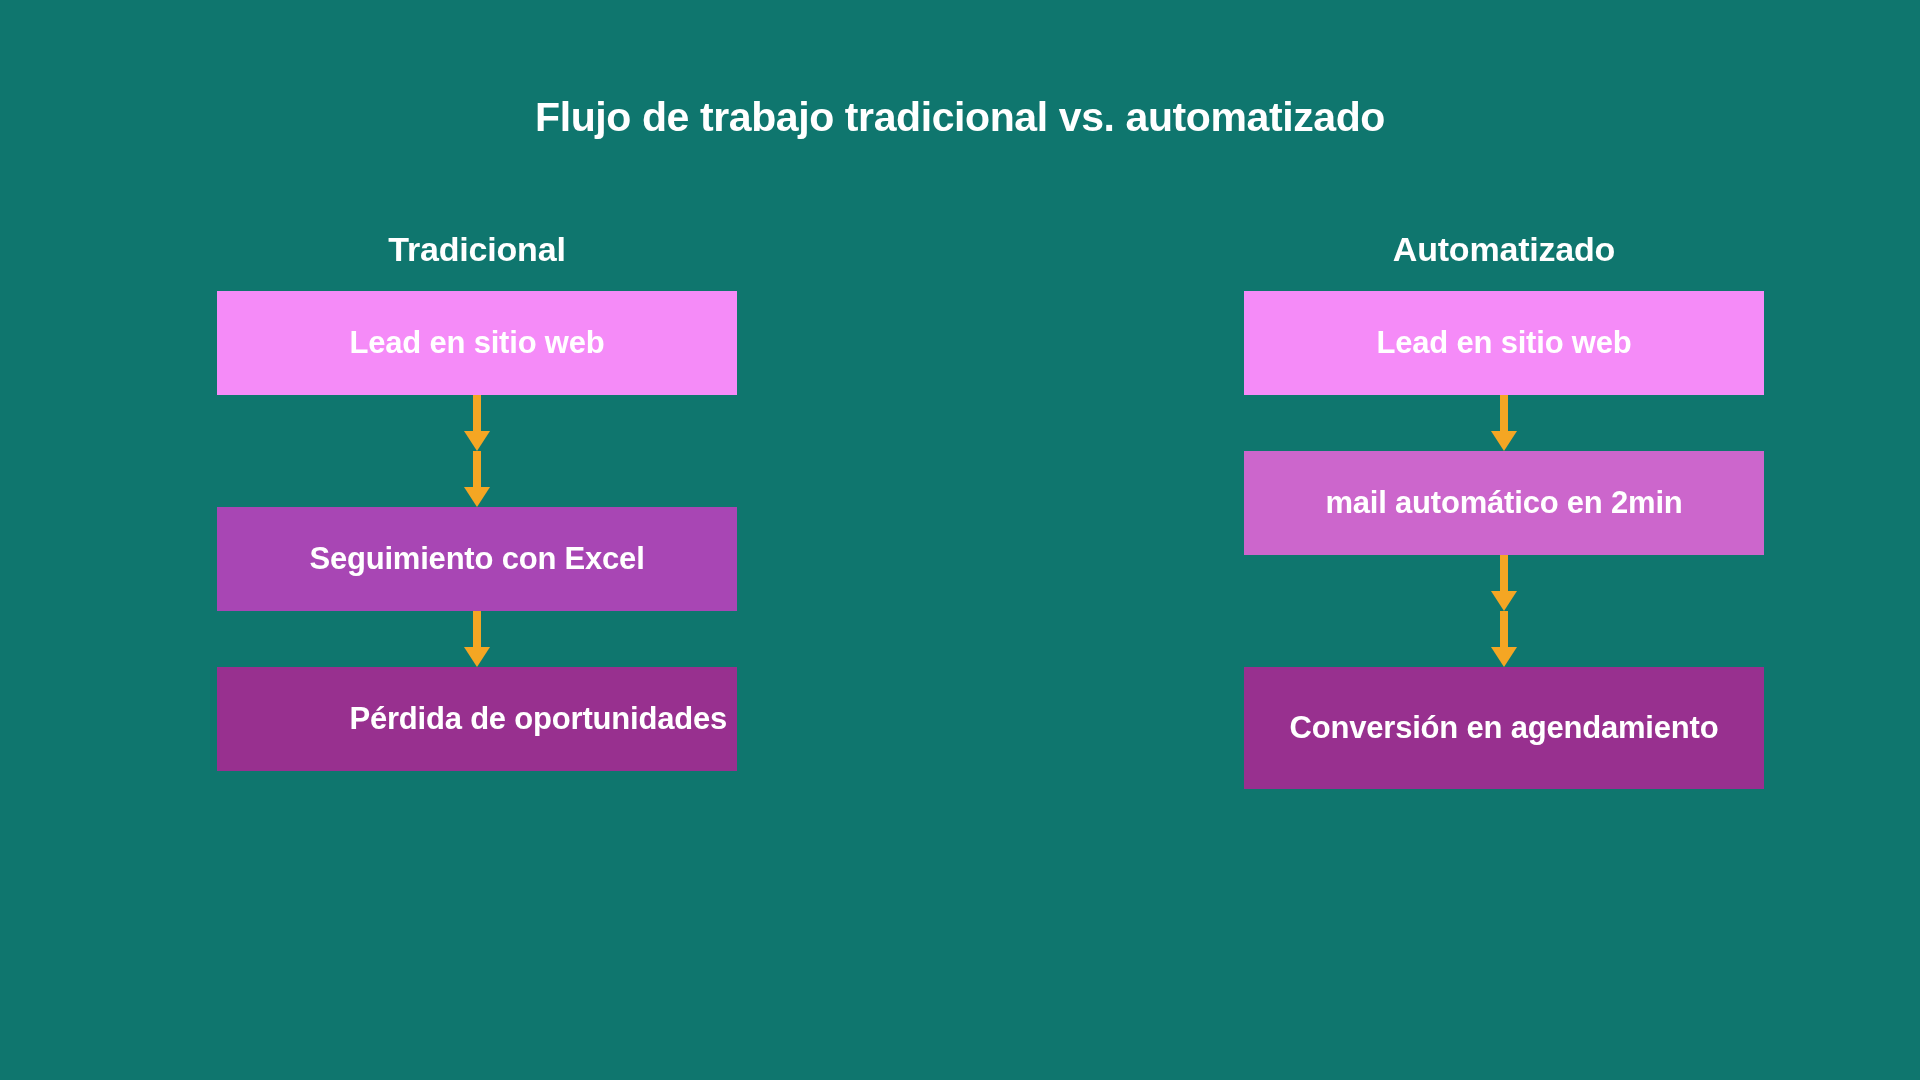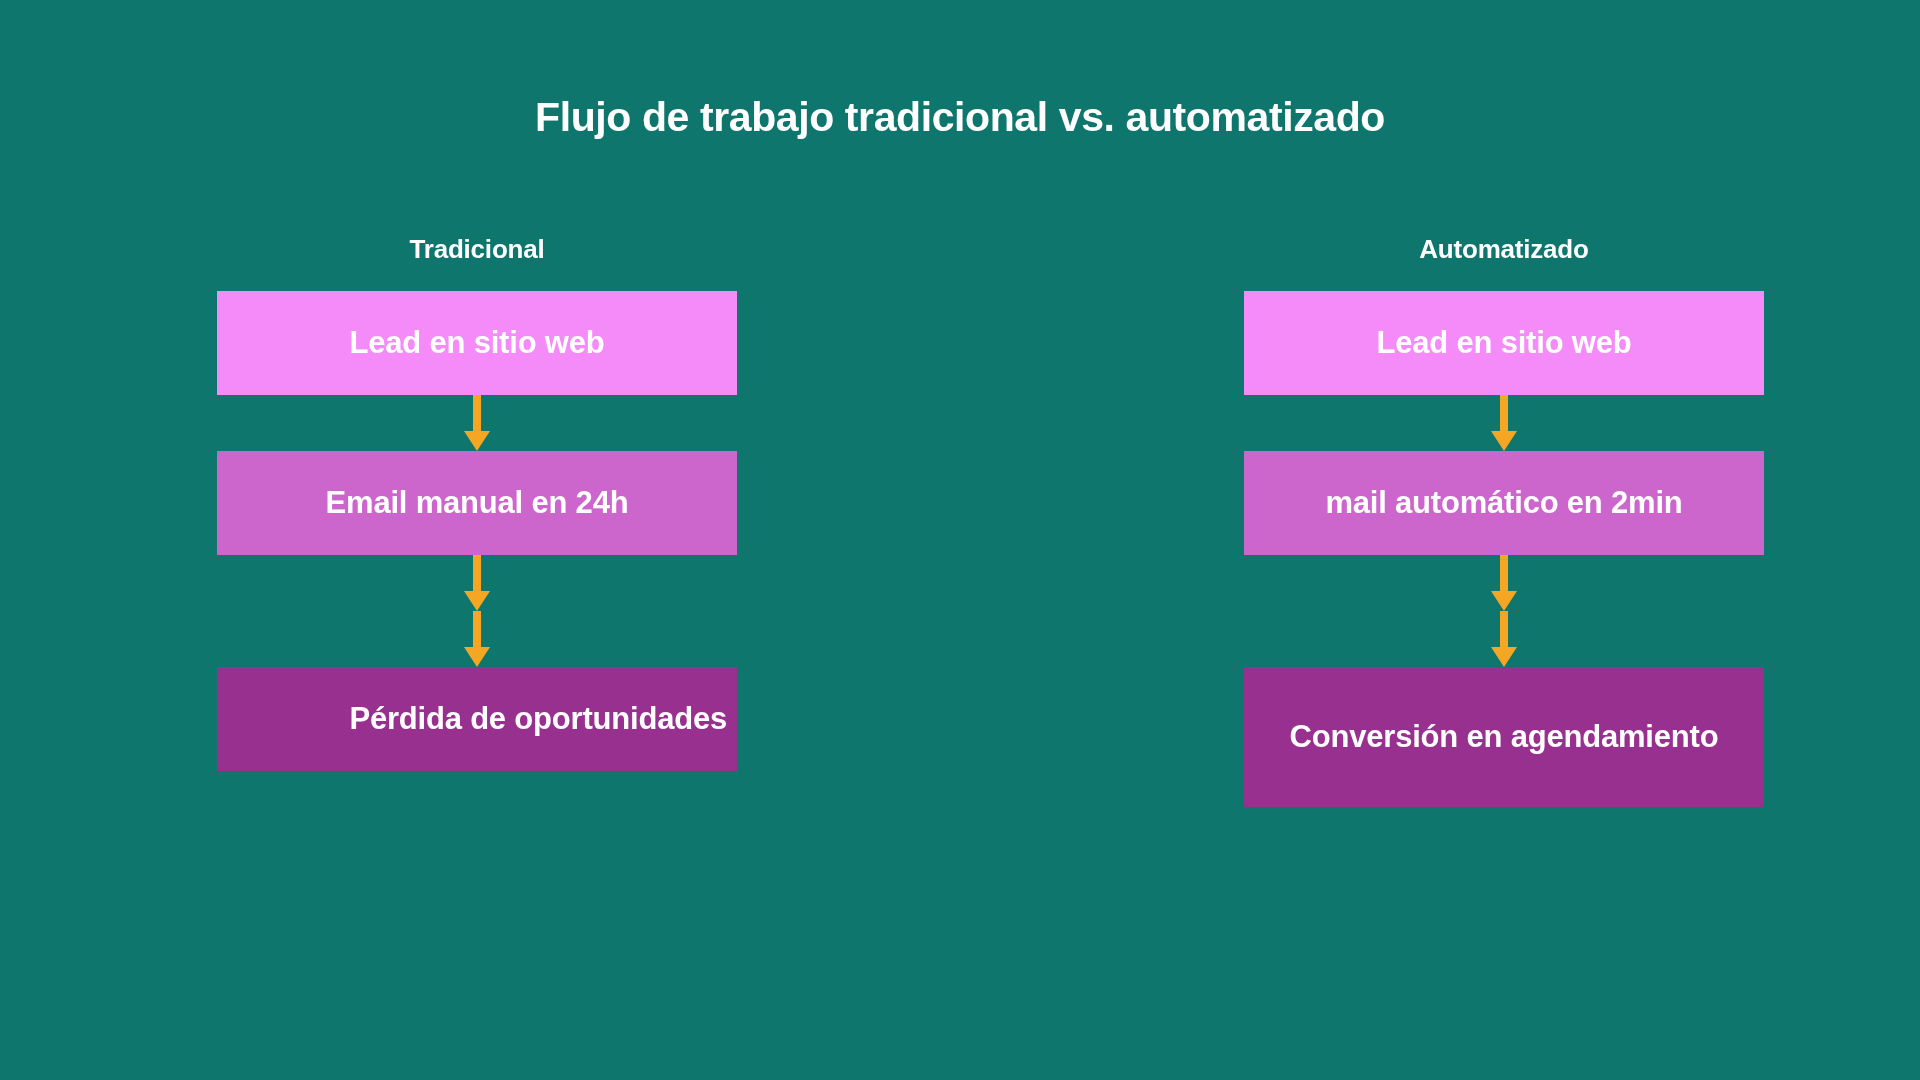--- a/index.html
+++ b/index.html
@@ -40,21 +40,21 @@
     top: 225px;
     width: 520px;
   }
   .column.left  { left: 217px; }
   .column.right { left: 1244px; }
 
   .column-header {
     width: 520px;
     text-align: center;
     color: #ffffff;
-    font-size: 26px;
+    font-size: 34px;
     font-weight: bold;
     letter-spacing: -0.2px;
     height: 48px;
     line-height: 48px;
   }
 
   .flow {
     position: relative;
     margin-top: 18px;
   }
@@ -69,21 +69,21 @@
     justify-content: center;
     text-align: center;
     color: #ffffff;
     font-size: 31px;
     font-weight: bold;
     letter-spacing: -0.2px;
     line-height: 1.28;
     padding: 6px 10px;
   }
   .node.h-normal { height: 104px; }
-  .node.h-tall   { height: 140px; text-align: center; }
+  .node.h-tall   { height: 122px; text-align: center; }
 
   .node-label {
     display: block;
     width: 100%;
   }
 
   
   .connector {
     position: relative;
     width: 520px;
@@ -112,31 +112,31 @@
         <span class="node-label">Lead en sitio web</span>
       </div>
 
       <div class="connector">
         <svg class="arrow-svg" width="34" height="56" viewBox="0 0 34 56">
           <rect class="arrow-shaft" x="13" y="0" width="8" height="38" fill="#f5a623"></rect>
           <polygon class="arrow-head" points="4,36 30,36 17,56" fill="#f5a623"></polygon>
         </svg>
       </div>
 
-      <div class="node h-normal" style="background-color: rgb(204, 102, 204);">
-        <span class="node-label">Email manual en 24h</span>
-      </div>
 
       <div class="connector">
         <svg class="arrow-svg" width="34" height="56" viewBox="0 0 34 56">
           <rect class="arrow-shaft" x="13" y="0" width="8" height="38" fill="#f5a623"></rect>
           <polygon class="arrow-head" points="4,36 30,36 17,56" fill="#f5a623"></polygon>
         </svg>
       </div>
 
+      <div class="node h-normal" style="background-color: rgb(168, 70, 180);">
+        <span class="node-label">Seguimiento con Excel</span>
+      </div>
 
       <div class="connector">
         <svg class="arrow-svg" width="34" height="56" viewBox="0 0 34 56">
           <rect class="arrow-shaft" x="13" y="0" width="8" height="38" fill="#f5a623"></rect>
           <polygon class="arrow-head" points="4,36 30,36 17,56" fill="#f5a623"></polygon>
         </svg>
       </div>
 
       <div class="node h-normal" style="background-color: rgb(152, 48, 143); text-align: right;">
         <span class="node-label">Pérdida de oportunidades</span>

